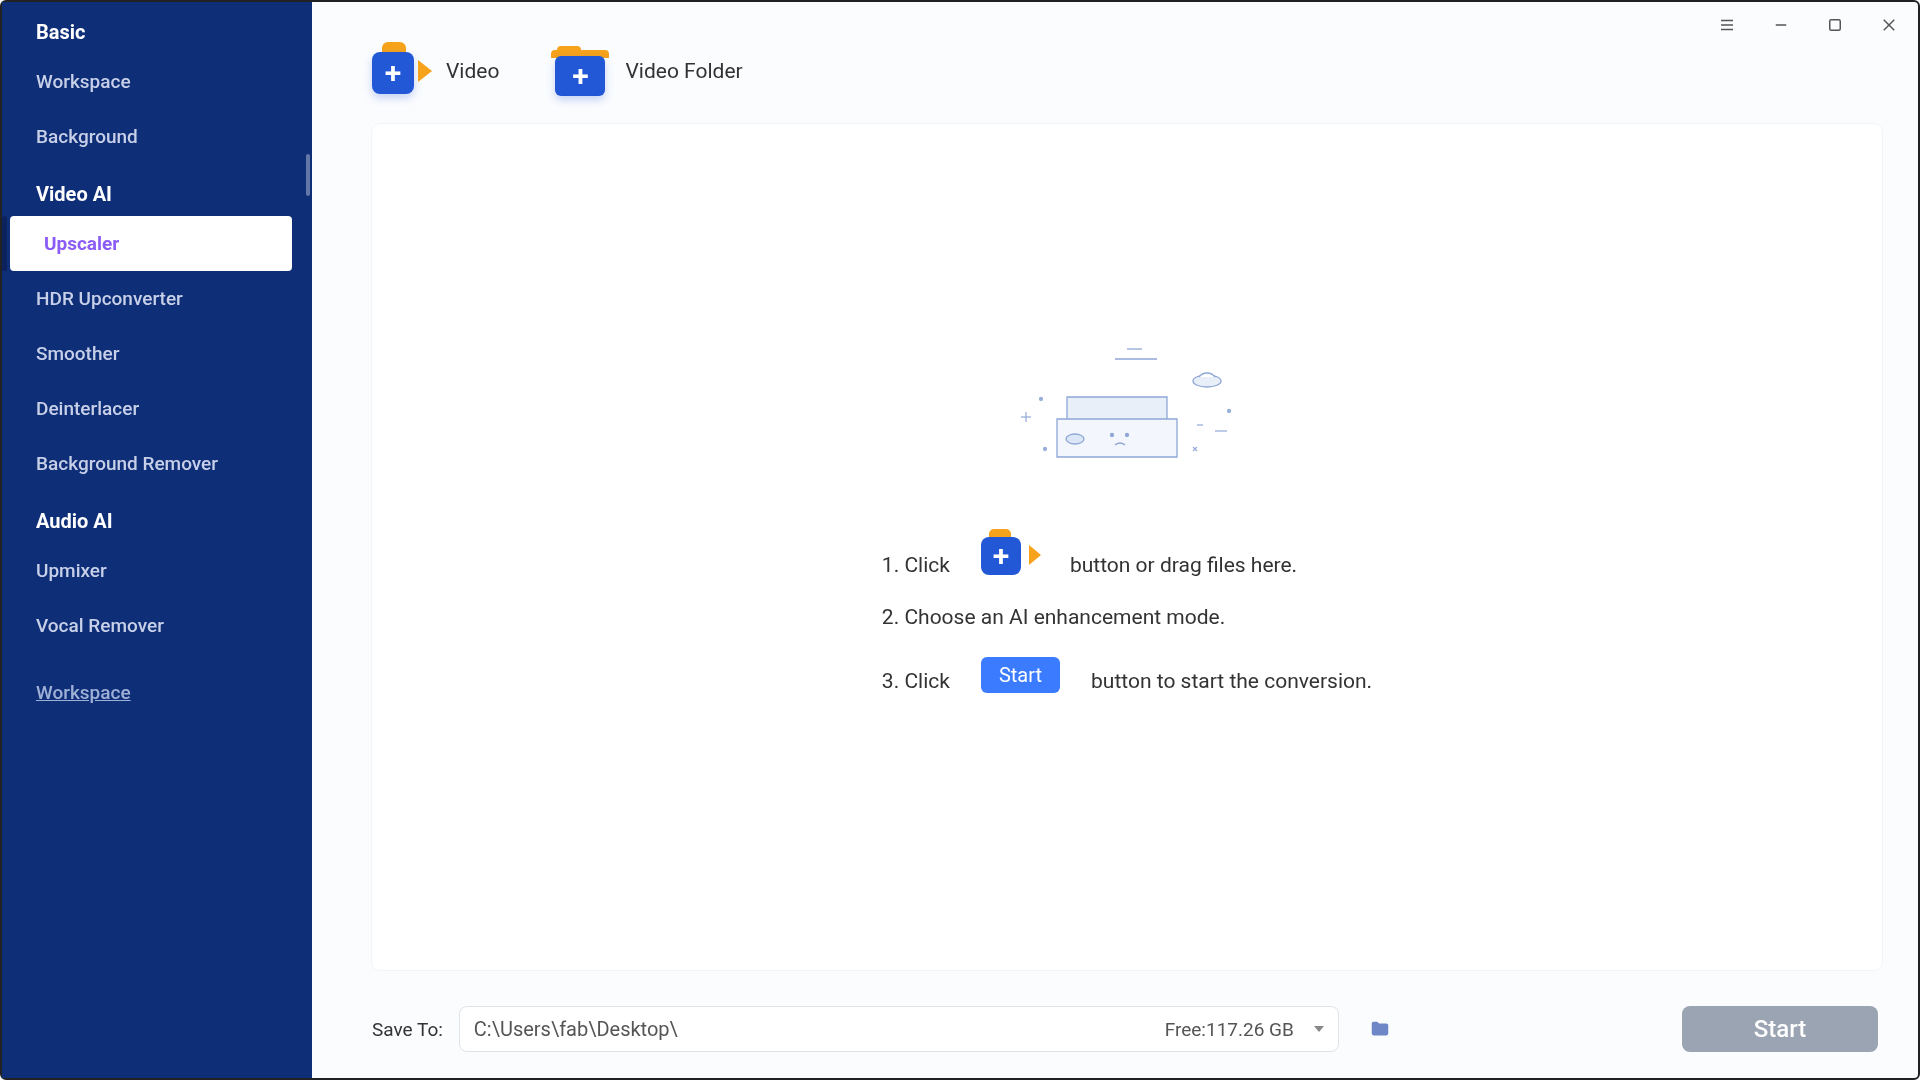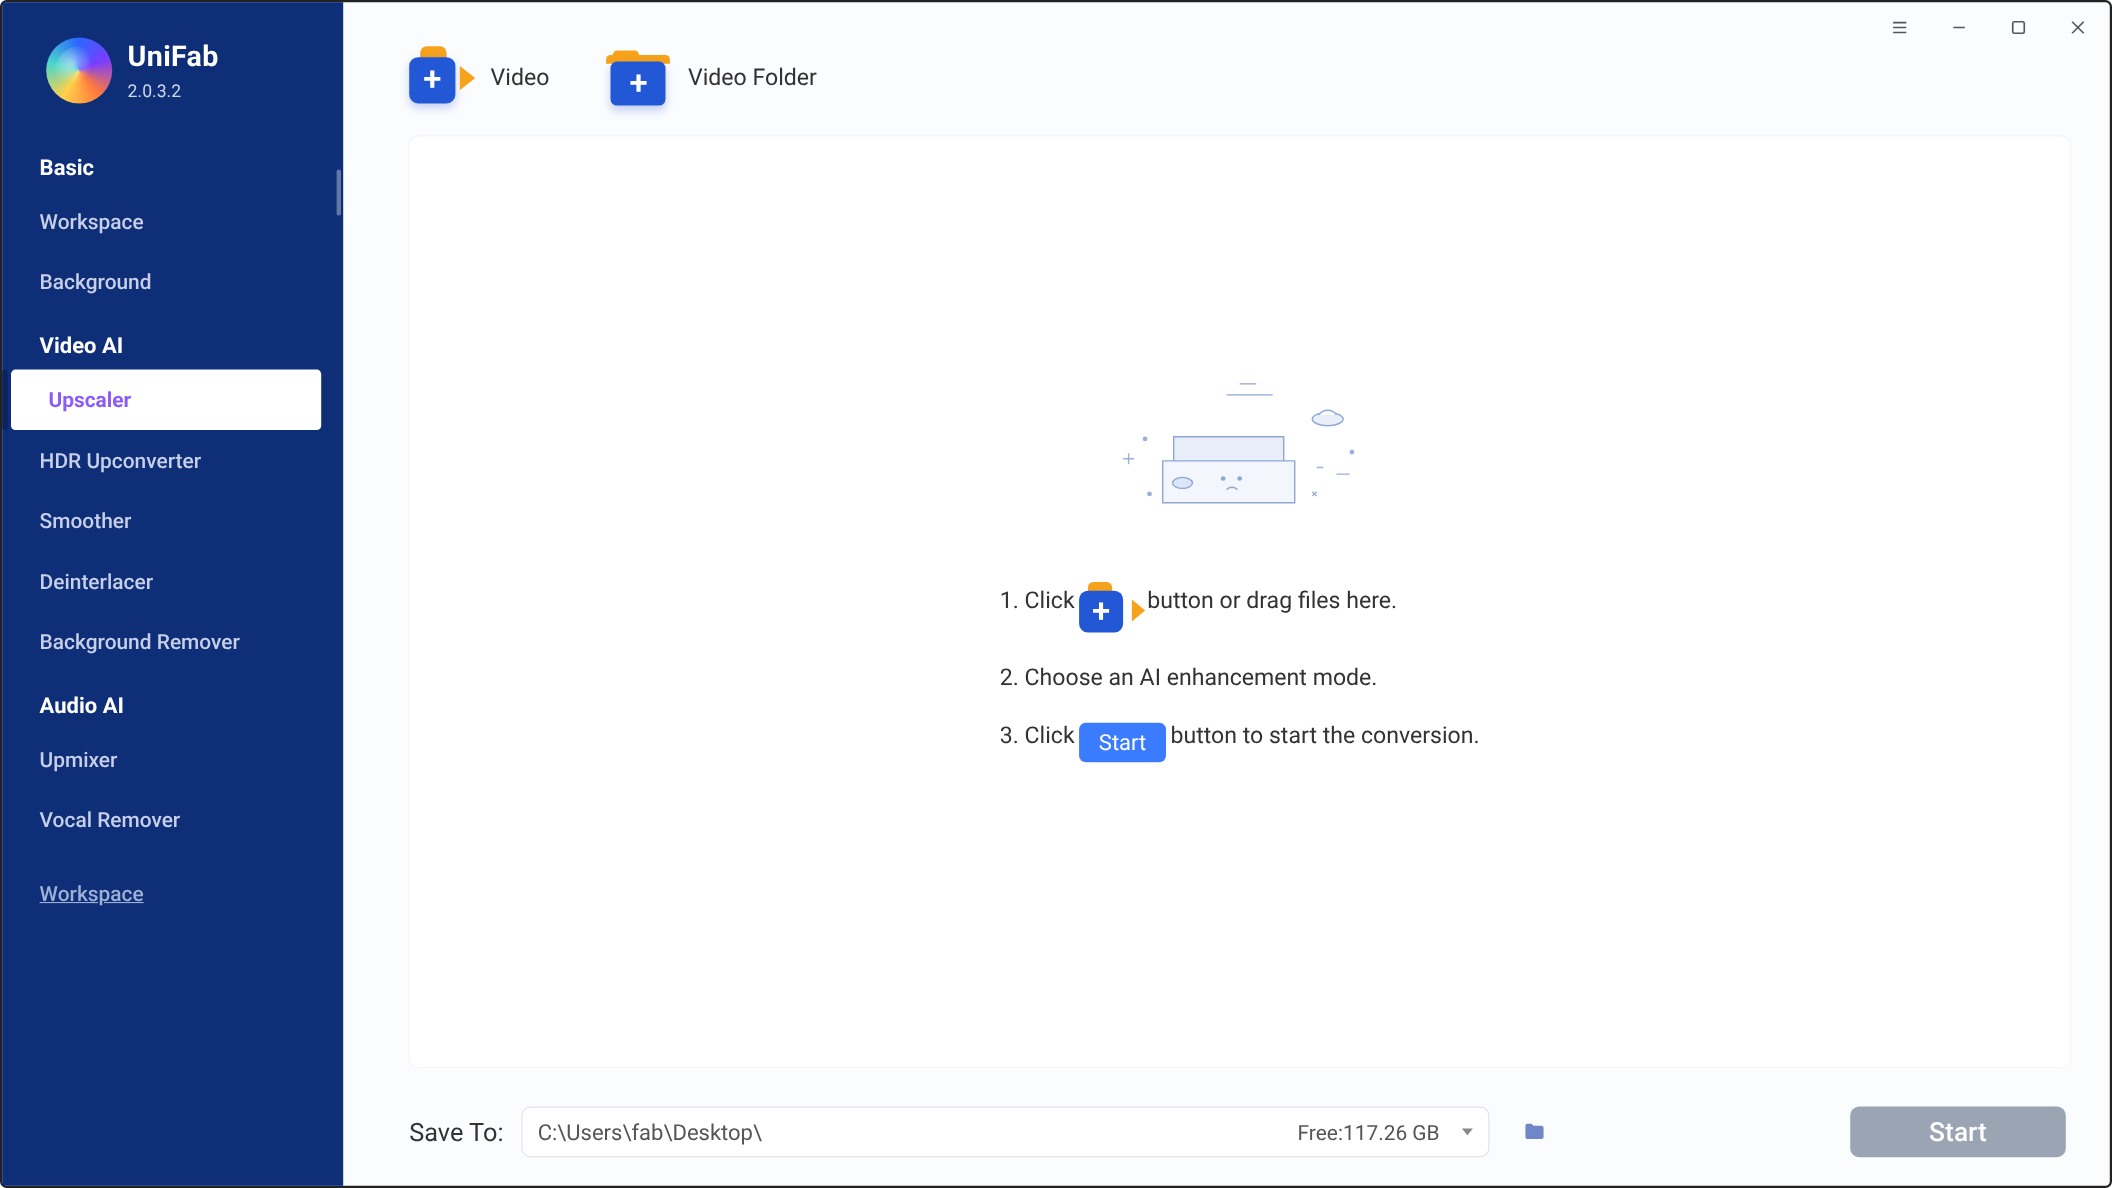--- a/index.html
+++ b/index.html
@@ -109,38 +109,38 @@
 
   
   .card {
     flex:1; margin: 0 36px 18px 60px; background:#fff; border-radius:8px;
     display:flex; flex-direction:column; align-items:center; justify-content:center;
     box-shadow: 0 0 0 1px rgba(0,0,0,.03);
   }
   .empty-illustration { margin-top:-60px; margin-bottom: 60px; }
 
   .steps { display:flex; flex-direction:column; gap:28px; }
-  .step { display:flex; align-items:flex-start; gap:4px; font-size:21px; color:#333; }
+  .step { display:flex; align-items:flex-end; gap:31px; font-size:21px; color:#333; }
   .step .small-add {
     position:relative; width:58px; height:42px;
   }
   .step .small-add .cam-top { position:absolute; left:8px; top:-6px; width:22px; height:10px; background:#f6a21b; border-radius:5px 5px 0 0; }
   .step .small-add .cam-tail { position:absolute; right:-2px; top:10px; width:0; height:0; border-top:10px solid transparent; border-bottom:10px solid transparent; border-left:12px solid #f6a21b; }
   .step .small-add .plus-box { position:absolute; left:0; top:2px; width:40px; height:38px; border-radius:8px; background:#2258d6; display:flex; align-items:center; justify-content:center; }
 
   .pill-start-small {
     background:#3a7bff; color:#fff; padding:6px 18px; border-radius:6px; font-size:20px;
   }
 
   
   .bottom-bar {
     display:flex; align-items:center; gap:16px;
     padding: 18px 40px 26px 60px;
   }
-  .save-label { font-size:23px; color:#333; }
+  .save-label { font-size:19px; color:#333; }
   .path-box {
     flex:0 0 880px; height:46px; border:1px solid #e0e3ea; border-radius:8px; background:#fff;
     display:flex; align-items:center; padding:12px 14px; justify-content:space-between;
   }
   .path-text { font-size:20px; color:#555; }
   .free-text { font-size:19px; color:#555; display:flex; align-items:center; gap:20px;justify-content:center; }
   .free-text .caret { width:0;height:0;border-left:5px solid transparent;border-right:5px solid transparent;border-top:6px solid #888; display:inline-block; }
   .folder-btn { margin-left:10px; width:30px; height:30px; display:flex; align-items:center; justify-content:center; cursor:pointer; }
   .folder-btn svg { width:24px; height:22px; }
 
@@ -153,27 +153,20 @@
 
   
   .sidebar-scroll { position:absolute; left:304px; top:152px; width:4px; height:42px; background:rgba(255,255,255,.35); border-radius:2px; }
 </style>
 </head>
 <body>
 
 <div class="window">
 
   <div class="sidebar">
-    <div class="brand">
-      <div class="brand-logo"></div>
-      <div class="brand-text">
-        <span class="brand-name">UniFab</span>
-        <span class="brand-version">2.0.3.2</span>
-      </div>
-    </div>
 
     <div class="nav-group-title">Basic</div>
     <div class="nav-item">Workspace</div>
     <div class="nav-item">Background</div>
 
     <div class="nav-group-title">Video AI</div>
     <div class="nav-item active">Upscaler</div>
     <div class="nav-item">HDR Upconverter</div>
     <div class="nav-item">Smoother</div>
     <div class="nav-item">Deinterlacer</div>

